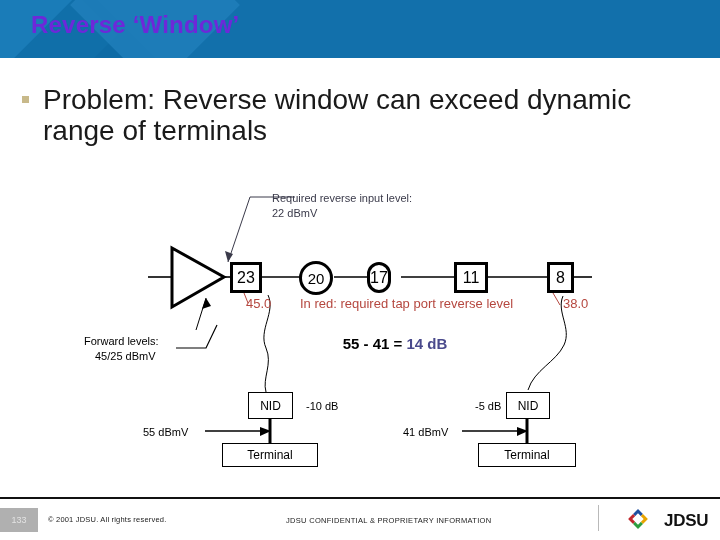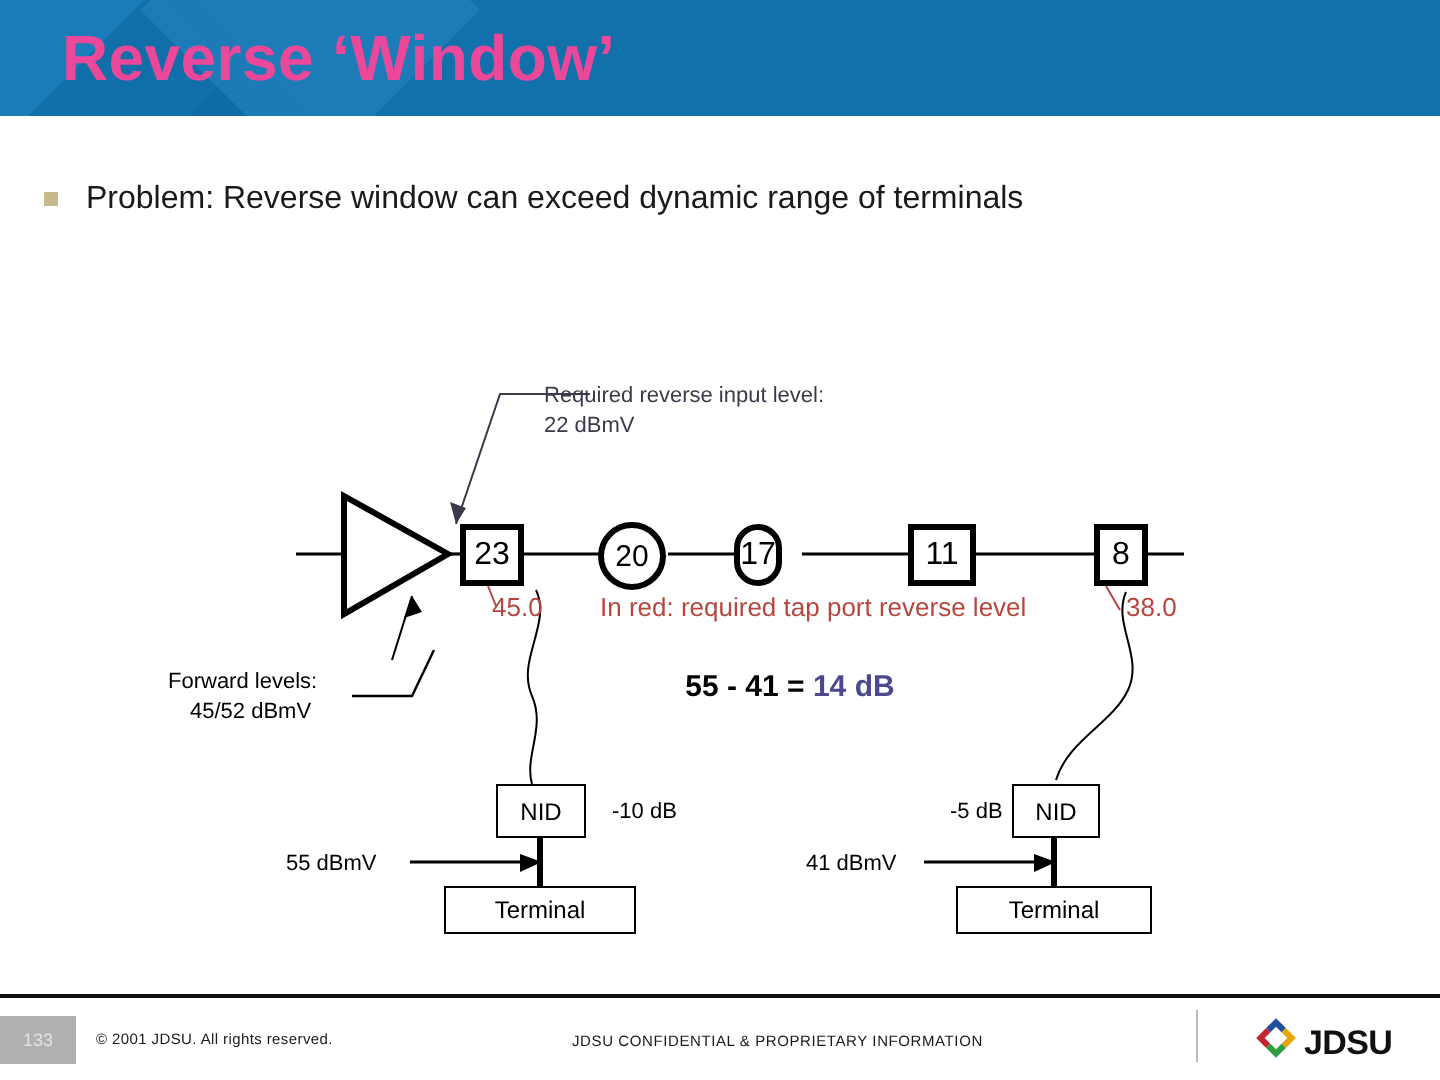--- a/index.html
+++ b/index.html
@@ -43,23 +43,23 @@
     position: absolute;
     left: 95px; top: -55px;
     width: 120px; height: 120px;
     background: #2180bb;
     transform: rotate(45deg);
     opacity: .8;
   }
   .header-title {
     position: absolute;
     left: 31px; top: 11px;
-    font-size: 32px;
+    font-size: 24px;
     font-weight: bold;
-    color: #ec4899;
+    color: #6d28d9;
     letter-spacing: .2px;
     white-space: nowrap;
     z-index: 5;
   }
 
   
   .bullet-row {
     position: absolute;
     left: 22px; top: 84px;
     width: 660px;
@@ -67,21 +67,21 @@
     align-items: flex-start;
   }
   .bullet-mark {
     width: 7px; height: 7px;
     background: #c8b98a;
     margin-top: 12px;
     margin-right: 14px;
     flex: 0 0 auto;
   }
   .bullet-text {
-    font-size: 16px;
+    font-size: 28px;
     line-height: 31px;
     color: #1a1a1a;
   }
 
   
   .diagram {
     position: absolute;
     left: 0; top: 0;
     width: 720px; height: 540px;
     pointer-events: none;
@@ -200,21 +200,21 @@
     position: absolute;
     left: 628px; top: 509px;
     display: flex;
     align-items: center;
   }
   .logo-word {
     font-size: 17px;
     font-weight: bold;
     color: #111;
     letter-spacing: -.3px;
-    margin-left: 4px;
+    margin-left: 16px;
   }
 </style>
 </head>
 <body>
 
 <div class="header">
   <div class="deco1"></div>
   <div class="deco2"></div>
   <div class="deco3"></div>
 </div>
@@ -291,21 +291,21 @@
 <div class="tapcircle" style="left:299px; top:261px; width:34px; height:34px;">20</div>
 <div class="tapbox" style="left:367px; top:262px; width:24px; height:31px;border-radius:13px;">17</div>
 <div class="tapbox" style="left:454px; top:262px; width:34px; height:31px;">11</div>
 <div class="tapbox" style="left:547px; top:262px; width:27px; height:31px;">8</div>
 
 <div class="red" style="left:246px; top:296px;">45.0</div>
 <div class="red" style="left:300px; top:296px;">In red: required tap port reverse level</div>
 <div class="red" style="left:563px; top:296px;">38.0</div>
 
 <div class="dlabel-blk" style="left:84px; top:334px;">Forward levels:</div>
-<div class="dlabel-blk" style="left:95px; top:349px;">45/52 dBmV</div>
+<div class="dlabel-blk" style="left:95px; top:349px;">45/25 dBmV</div>
 
 <div class="window-note">
   <div><span>55 - 41 = </span><span class="accent">14 dB</span></div>
 </div>
 
 <div class="plainbox" style="left:248px; top:392px; width:45px; height:27px;">NID</div>
 <div class="dlabel-blk" style="left:306px; top:399px;">-10 dB</div>
 <div class="dlabel-blk" style="left:143px; top:425px;">55 dBmV</div>
 <div class="plainbox" style="left:222px; top:443px; width:96px; height:24px;">Terminal</div>
 

